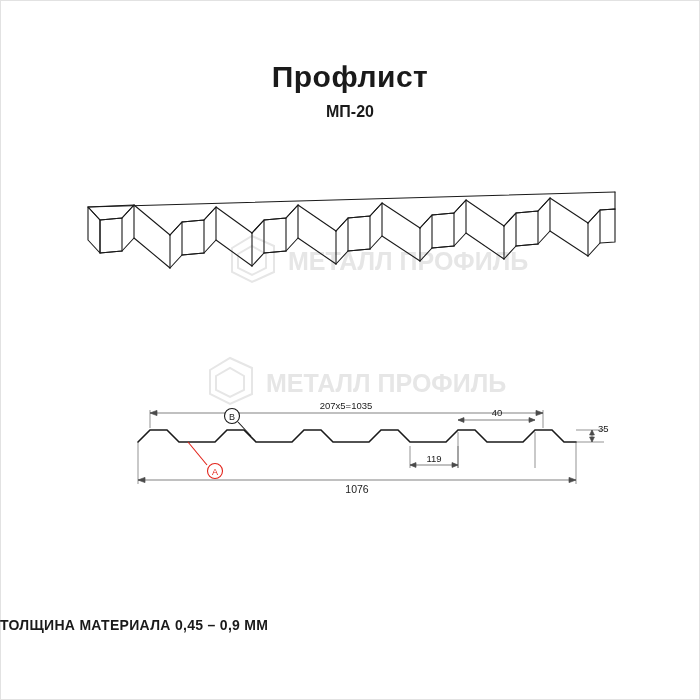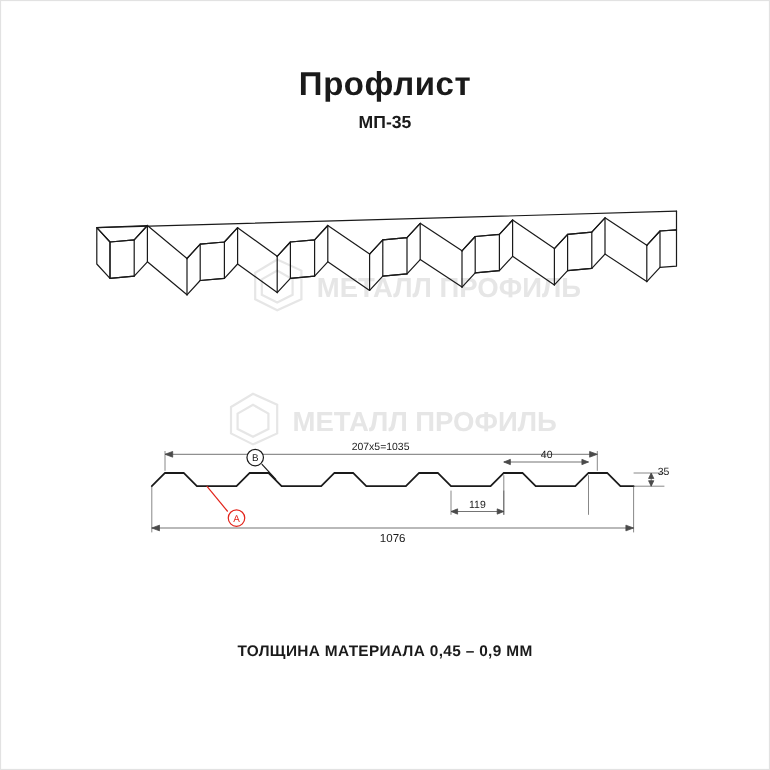--- a/index.html
+++ b/index.html
@@ -61,24 +61,23 @@
   .section-wrap {
     position: absolute;
     top: 380px;
     left: 110px;
     width: 500px;
     height: 120px;
     text-align: right;
   }
   .footer {
     position: absolute;
-    top: 583px;
+    top: 617px;
     left: 0;
     width: 700px;
-    text-align: center;
     font-size: 14px;
     font-weight: bold;
     letter-spacing: 0.3px;
     color: #1a1a1a;
   }
   .wm {
     position: absolute;
     pointer-events: none;
     opacity: 1;
   }
@@ -87,21 +86,21 @@
   svg { display: block; overflow: visible; }
 </style>
 </head>
 <body>
 
 <div class="page">
 
   <div class="border-frame"></div>
 
   <div class="title">Профлист</div>
-  <div class="subtitle">МП-35</div>
+  <div class="subtitle">МП-20</div>
 
   <div class="wm wm-1">
     <svg width="280" height="70" viewBox="0 0 280 70">
       <g fill="none" stroke="#e6e6e6" stroke-width="2">
         <path d="M10 20 L30 8 L52 18 L52 44 L30 54 L10 44 Z"></path>
         <path d="M16 26 L30 18 L44 26 L44 40 L30 47 L16 40 Z"></path>
       </g>
       <text x="66" y="42" font-family="'Liberation Sans', sans-serif" font-size="25" font-weight="bold" fill="#e6e6e6">МЕТАЛЛ ПРОФИЛЬ</text>
     </svg>
   </div>

